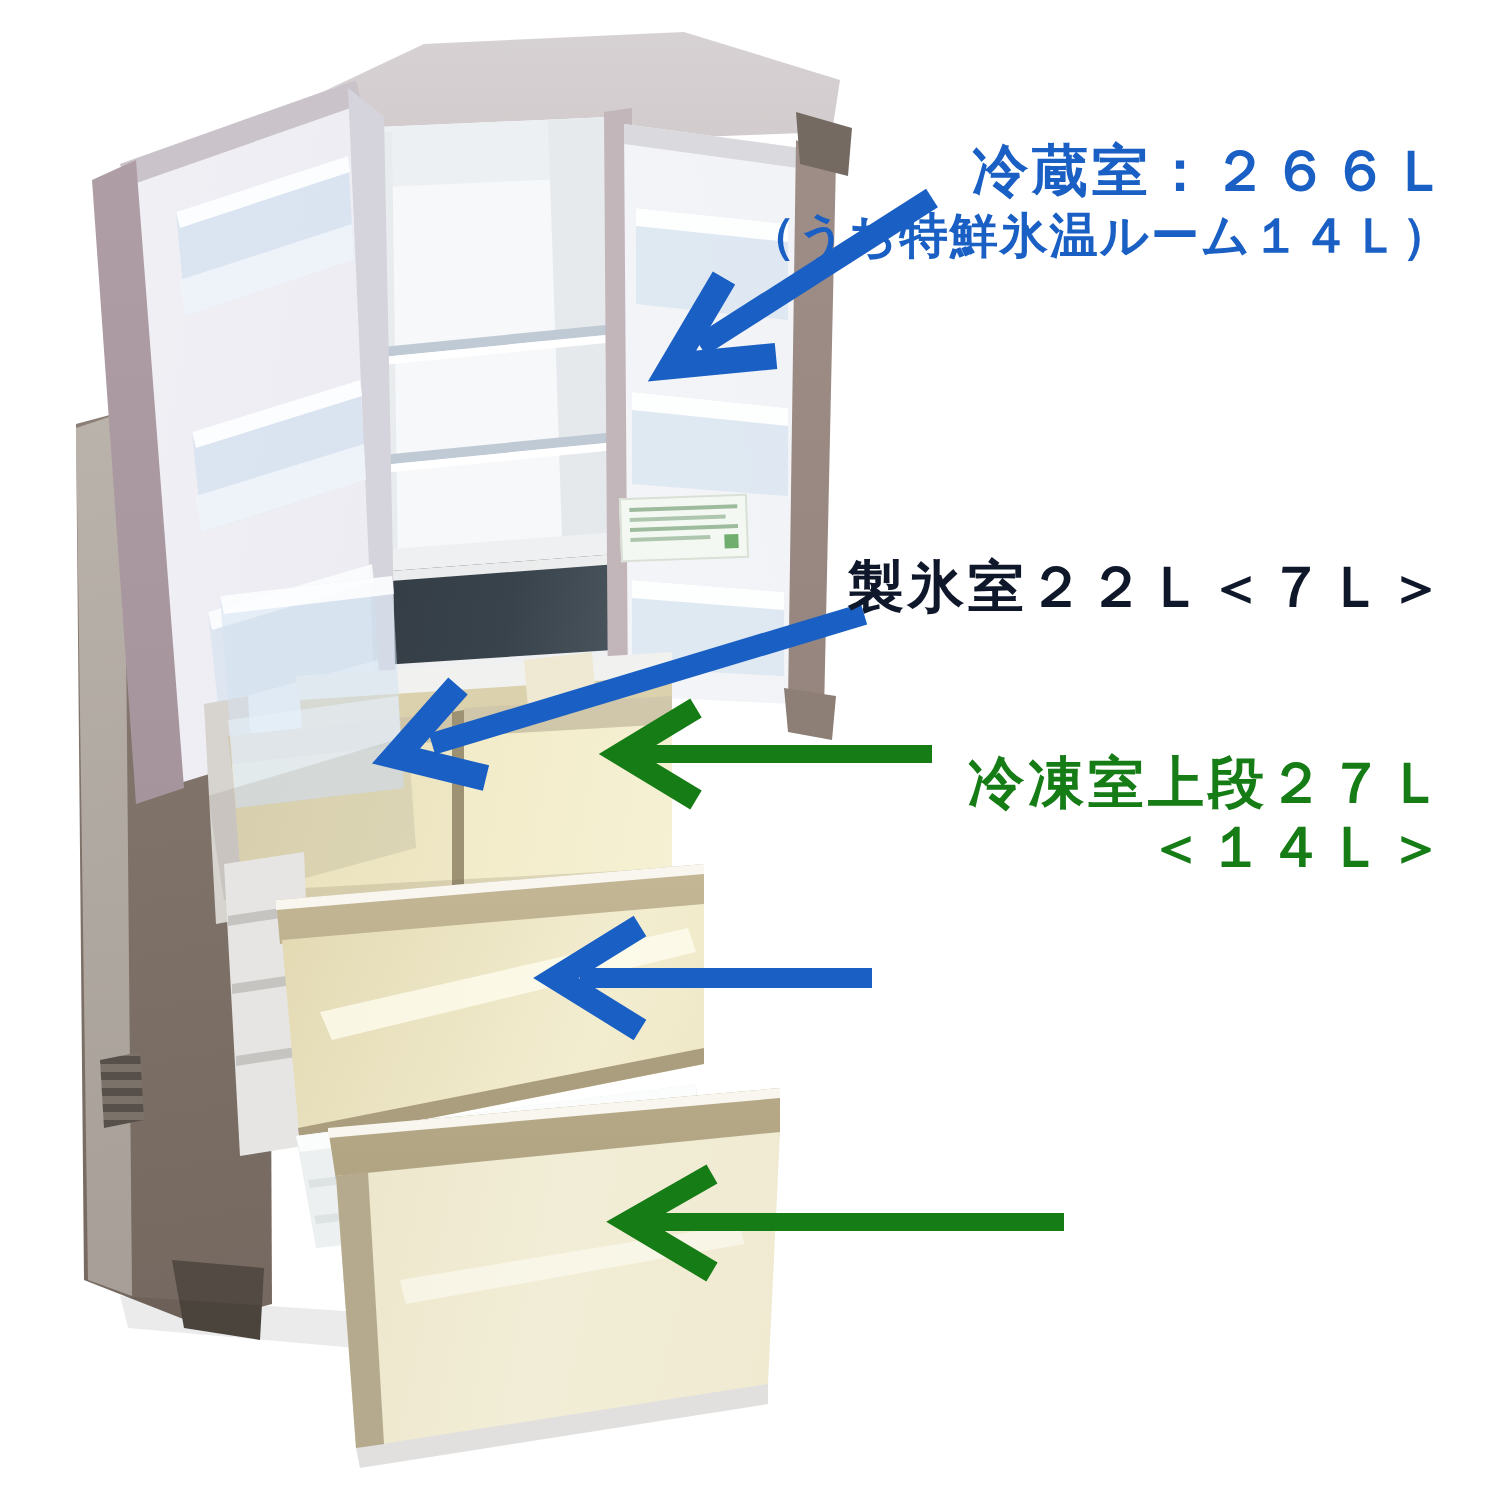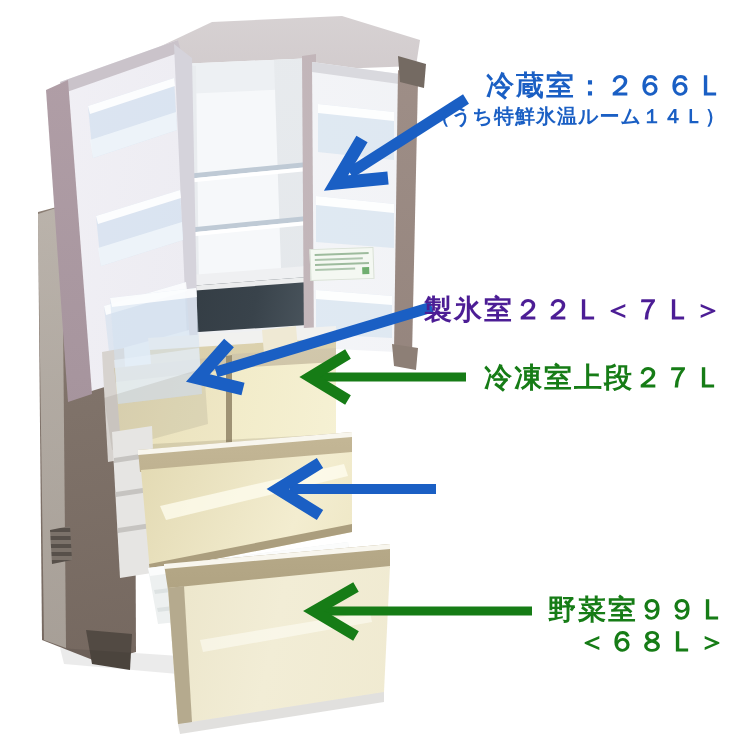--- a/index.html
+++ b/index.html
@@ -3,21 +3,21 @@
 <meta charset="utf-8">
 <style>
   html,body{margin:0;padding:0;background:#ffffff;}
   #scene{position:relative;width:750px;height:750px;background:#ffffff;overflow:hidden;
          font-family:"DejaVu Sans","Liberation Sans",sans-serif;}
   .s{position:absolute;inset:0;}
   .p{position:absolute;}
   .arrows{position:absolute;left:0;top:0;}
   .lbl{position:absolute;font-weight:bold;font-size:28px;line-height:1.15;
        letter-spacing:2px;text-align:right;white-space:nowrap;}
-  .lbl .sub{font-size:20px;letter-spacing:1px;margin-top:3px;margin-left:48px;}
+  .lbl .sub{font-size:24px;letter-spacing:1px;margin-top:3px;margin-left:48px;}
 </style>
 </head>
 <body>
 
 <div id="scene">
 
   <div class="p" style="inset:0;">
 
     <div class="s" style="clip-path:polygon(38px 212px,98px 196px,134px 204px,136px 652px,98px 662px,42px 640px);background:linear-gradient(170deg,#9a8d82 0%,#80736a 45%,#6e6159 100%);"></div>
     <div class="s" style="clip-path:polygon(38px 214px,62px 206px,66px 648px,44px 640px);background:linear-gradient(#d2cdc6,#b3ada5);opacity:.75;"></div>
@@ -140,29 +140,26 @@
       <line x1="532" y1="611" x2="324" y2="611" stroke-width="9" stroke="#167c16"></line>
       <polyline points="356,587 314,611 356,636" stroke-width="11" stroke="#167c16"></polyline>
     </g>
   </svg>
 
   <div class="lbl" style="top: 70px; right: 24px; color: rgb(26, 95, 196);">
     <div>冷蔵室：２６６Ｌ</div>
     <div class="sub">（うち特鮮氷温ルーム１４Ｌ）</div>
   </div>
 
-  <div class="lbl" style="top: 294px; right: 26px; color: #4c1d95;">
+  <div class="lbl" style="top: 278px; right: 26px; color: #0f172a;">
     <div>製氷室２２Ｌ＜７Ｌ＞</div>
   </div>
 
-  <div class="lbl" style="top: 362px; right: 26px; color: rgb(22, 124, 22);">
+  <div class="lbl" style="top: 376px; right: 26px; color: rgb(22, 124, 22);">
     <div>冷凍室上段２７Ｌ</div>
+    <div>＜１４Ｌ＞</div>
   </div>
 
   <div class="lbl" style="top: 473px; right: 22px; color: rgb(26, 95, 196);">
   </div>
 
-  <div class="lbl" style="top: 594px; right: 22px; color: rgb(22, 124, 22);">
-    <div>野菜室９９Ｌ</div>
-    <div>＜６８Ｌ＞</div>
-  </div>
 
 </div>
 
 </body></html>

